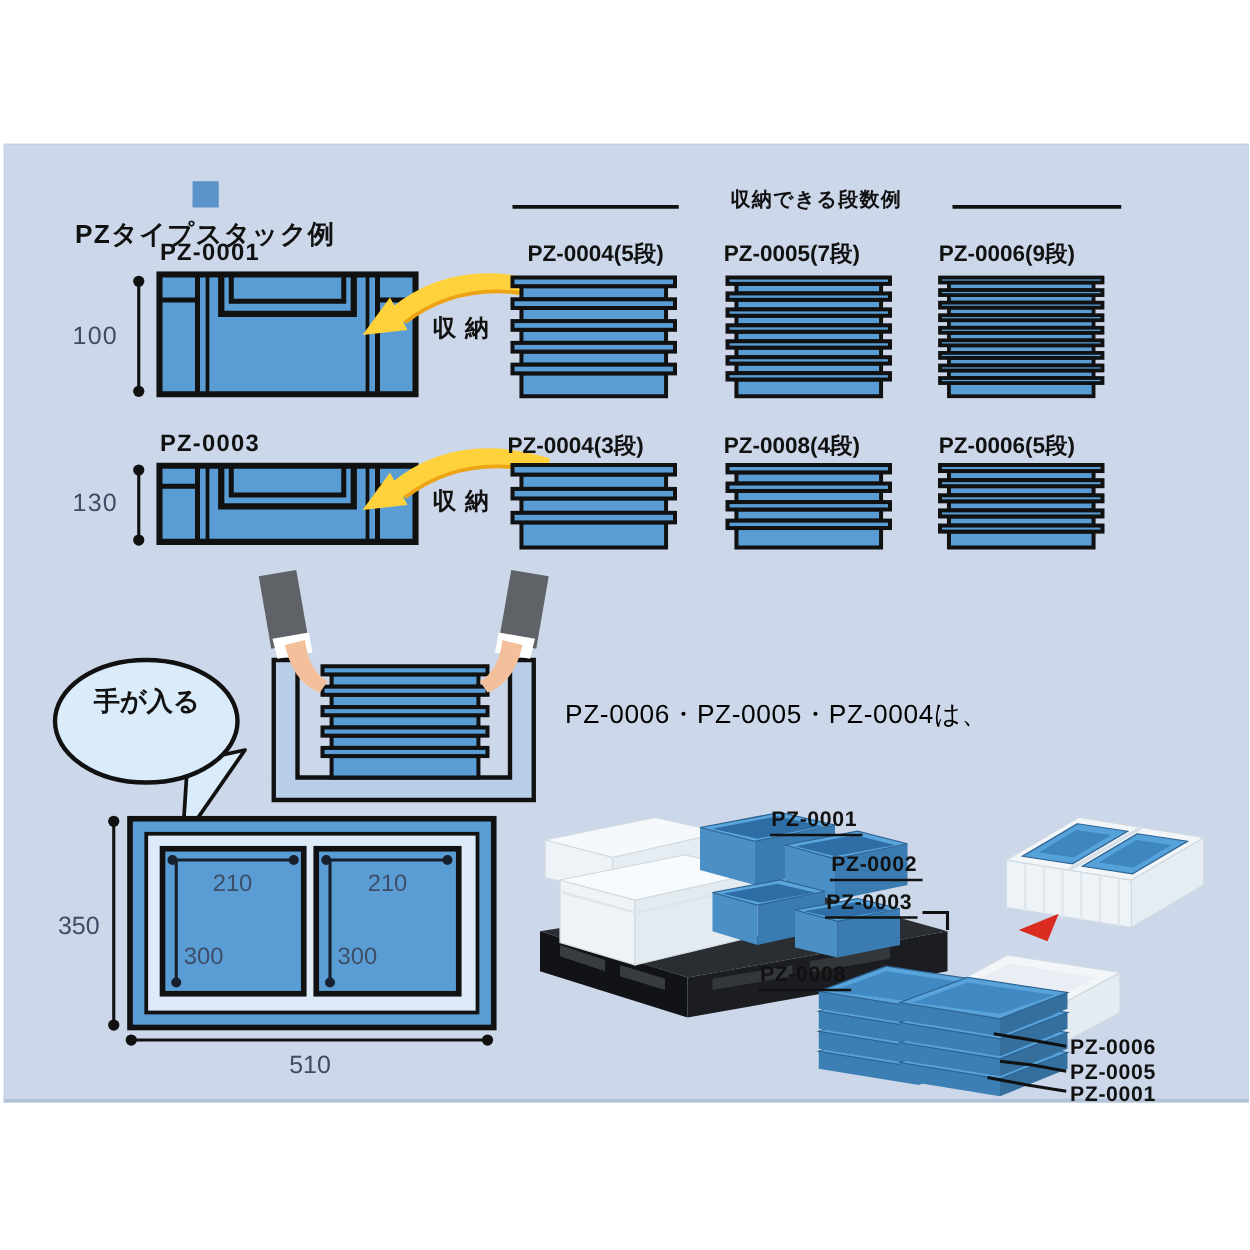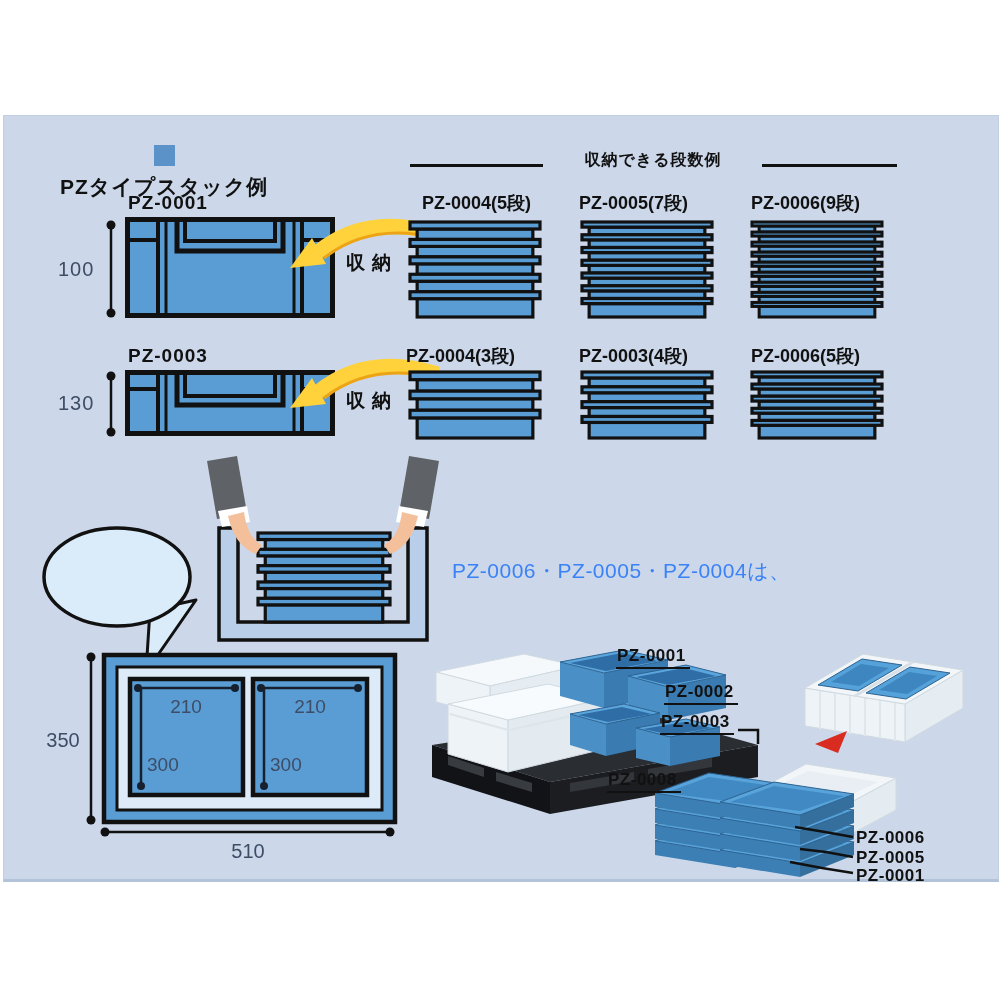--- a/index.html
+++ b/index.html
@@ -10,21 +10,21 @@
   .title-row{display:flex;align-items:center;gap:7px;}
   .bullet{width:21px;height:21px;background:#5b93c8;}
   .title-text{font-size:21px;font-weight:700;color:#111;letter-spacing:1px;}
   .hdr-line{height:3px;background:#111;}
   .hdr-text{font-size:16px;font-weight:700;color:#111;text-align:center;letter-spacing:1px;}
   .ctr-label{font-size:19px;font-weight:600;color:#111;letter-spacing:1px;}
   .stack-label{font-size:18px;font-weight:600;color:#111;letter-spacing:0px;}
   .dim-label{font-size:20px;font-weight:500;color:#3e4d66;letter-spacing:1px;}
   .action-label{font-size:19px;font-weight:700;color:#111;letter-spacing:7px;}
   .bubble-text{font-size:21px;font-weight:700;color:#111;text-align:center;line-height:28px;}
-  .note-line{font-size:21px;font-weight:500;color:#3b82f6;letter-spacing:0.5px;}
+  .note-line{font-size:21px;font-weight:500;color:#000000;letter-spacing:0.5px;}
   .plabel{font-size:17px;font-weight:600;color:#111;letter-spacing:0.5px;}
   .plabel.u{border-bottom:2.5px solid #111;padding:0 4px 1px 1px;}
   svg{display:block;}
   text{font-family:"Liberation Sans","DejaVu Sans",sans-serif;}
 </style>
 </head>
 <body>
 
 <div id="stage">
   <div id="panel" class="abs"></div>
@@ -141,21 +141,21 @@
   </svg>
 
   <svg class="abs" style="left:282px;top:352px;" width="165" height="66" viewBox="0 0 165 66">
     <path d="M156,22 Q85,0 36,40" fill="none" stroke="#ffd23c" stroke-width="15"></path>
     <path d="M158,27 Q90,9 42,46" fill="none" stroke="#eda414" stroke-width="3"></path>
     <polygon points="8,56 30,26 44,52" fill="#ffd23c"></polygon>
   </svg>
   <div class="abs action-label" style="left:346px;top:388px;">収納</div>
 
   <div class="abs stack-label" style="left:406px;top:344px;">PZ-0004(3段)</div>
-  <div class="abs stack-label" style="left:579px;top:344px;">PZ-0003(4段)</div>
+  <div class="abs stack-label" style="left:579px;top:344px;">PZ-0008(4段)</div>
   <div class="abs stack-label" style="left:751px;top:344px;">PZ-0006(5段)</div>
 
   <svg class="abs" style="left:407px;top:370px;" width="136" height="72">
       <rect x="10.15" y="9.652173913043478" width="115.7" height="11.478260869565217" fill="#599dd4" stroke="#111111" stroke-width="3.2"></rect>
       <rect x="3" y="2" width="130" height="7.6521739130434785" fill="#599dd4" stroke="#111111" stroke-width="3.2"></rect>
       <rect x="10.15" y="28.782608695652172" width="115.7" height="11.478260869565217" fill="#599dd4" stroke="#111111" stroke-width="3.2"></rect>
       <rect x="3" y="21.130434782608695" width="130" height="7.6521739130434785" fill="#599dd4" stroke="#111111" stroke-width="3.2"></rect>
       <rect x="10.15" y="47.91304347826087" width="115.7" height="20.086956521739133" fill="#599dd4" stroke="#111111" stroke-width="3.2"></rect>
       <rect x="3" y="40.26086956521739" width="130" height="7.6521739130434785" fill="#599dd4" stroke="#111111" stroke-width="3.2"></rect>
     </svg>
@@ -202,20 +202,21 @@
     <polygon points="259,16 229,11 219,68 249,74" fill="#5f6266"></polygon>
     <polygon points="248,66 219,61 216,77 244,82" fill="#ffffff"></polygon>
     <path d="M238,71 C234,89 226,103 210,109 L204,100 C216,93 220,81 222,67 Z" fill="#f4c09c"></path>
   </svg>
 
   <svg class="abs" style="left:35px;top:520px;" width="200" height="160" viewBox="0 0 200 160">
     <polygon points="115,90 161,80 111,152" fill="#daecfa" stroke="#111" stroke-width="3" stroke-linejoin="round"></polygon>
     <ellipse cx="82" cy="57" rx="73" ry="49" fill="#daecfa" stroke="#111" stroke-width="3.5"></ellipse>
   </svg>
   <div class="abs bubble-text" style="left:45px;top:548px;width:145px;">
+    <div>手が入る</div>
   </div>
 
   <svg class="abs" style="left:30px;top:645px;" width="380" height="225" viewBox="0 0 380 225">
     <rect x="74" y="10" width="291" height="167" fill="#599dd4" stroke="#111" stroke-width="4.5"></rect>
     <rect x="87" y="22" width="265" height="143" fill="#dcebf7" stroke="#111" stroke-width="3"></rect>
     <rect x="100" y="34" width="113" height="116" fill="#599dd4" stroke="#111" stroke-width="4.5"></rect>
     <rect x="223" y="34" width="114" height="116" fill="#599dd4" stroke="#111" stroke-width="4.5"></rect>
 
     <line x1="108" y1="43" x2="205" y2="43" stroke="#16202e" stroke-width="2.5"></line>
     <circle cx="108" cy="43" r="4" fill="#16202e"></circle>

